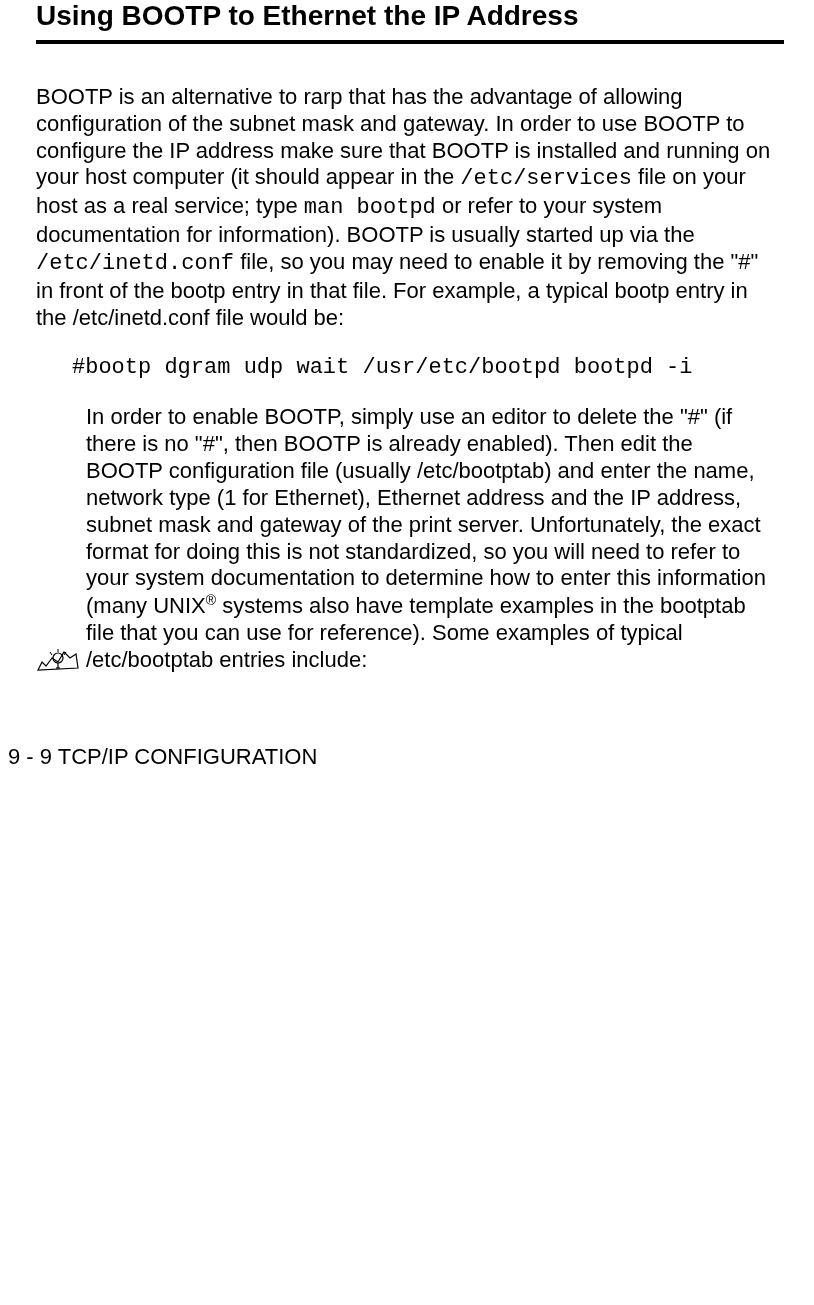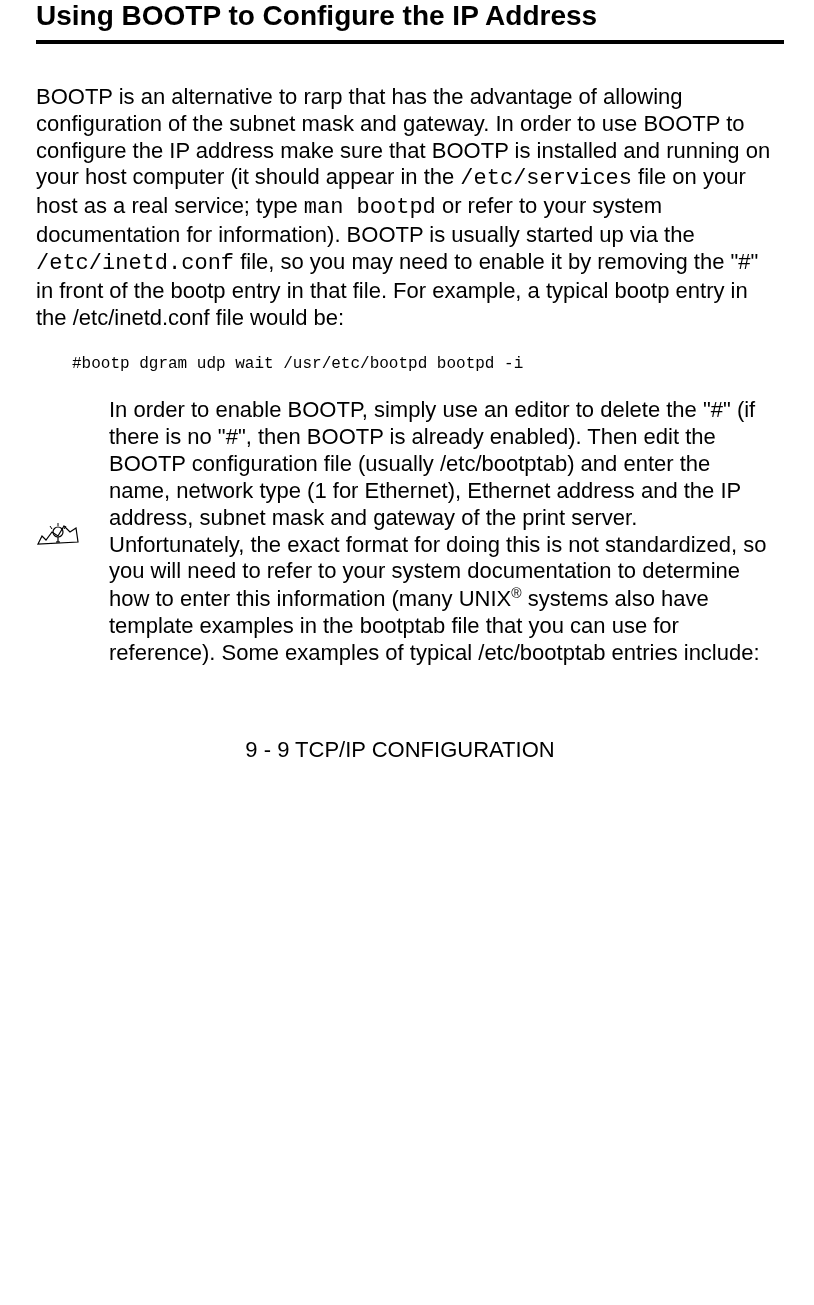--- a/index.html
+++ b/index.html
@@ -27,29 +27,28 @@
   p.body-text {
     font-size: 22px;
     line-height: 1.22;
     margin: 8px 10px 24px 36px;
   }
   .mono {
     font-family: "Courier New", Courier, monospace;
   }
   .code-block {
     font-family: "Courier New", Courier, monospace;
-    font-size: 16px;
+    font-size: 22px;
     margin: 0 0 24px 72px;
     white-space: pre;
   }
   .note-wrapper {
     display: flex;
-    align-items: center;
+    align-items: flex-end;
     margin: 0 10px 24px 36px;
-    gap: 23px;
   }
   .note-icon {
     flex: 0 0 auto;
     width: 44px;
     height: 30px;
     margin-right: 6px;
     margin-top: 2px;
   }
   .note-text {
     font-size: 22px;
@@ -59,31 +58,30 @@
     font-size: 14px;
     vertical-align: super;
   }
   .indented-body {
     margin: 0 10px 24px 36px;
     font-size: 22px;
     line-height: 1.22;
   }
   .footer {
     font-size: 22px;
-    margin: 70px 0 0 16px;
-    padding-left: 0;
-    text-align: center;
+    margin: 70px 0 0 0;
+    padding-left: 8px;
   }
 </style>
 </head>
 <body>
 
 <div class="page">
 
-  <h1 class="section-title">Using BOOTP to Configure the IP Address</h1>
+  <h1 class="section-title">Using BOOTP to Ethernet the IP Address</h1>
   <div class="rule-thick"></div>
 
   <p class="body-text">
     <span>BOOTP is an alternative to rarp that has the advantage of allowing configuration of the subnet mask and gateway. In order to use BOOTP to configure the IP address make sure that BOOTP is installed and running on your host computer (it should appear in the </span><span class="mono">/etc/services</span><span> file on your host as a real service; type </span><span class="mono">man bootpd</span><span> or refer to your system documentation for information). BOOTP is usually started up via the </span><span class="mono">/etc/inetd.conf</span><span> file, so you may need to enable it by removing the "#" in front of the bootp entry in that file. For example, a typical bootp entry in the /etc/inetd.conf file would be:</span>
   </p>
 
   <div class="code-block">#bootp dgram udp wait /usr/etc/bootpd bootpd -i</div>
 
 
   <div class="note-wrapper">

